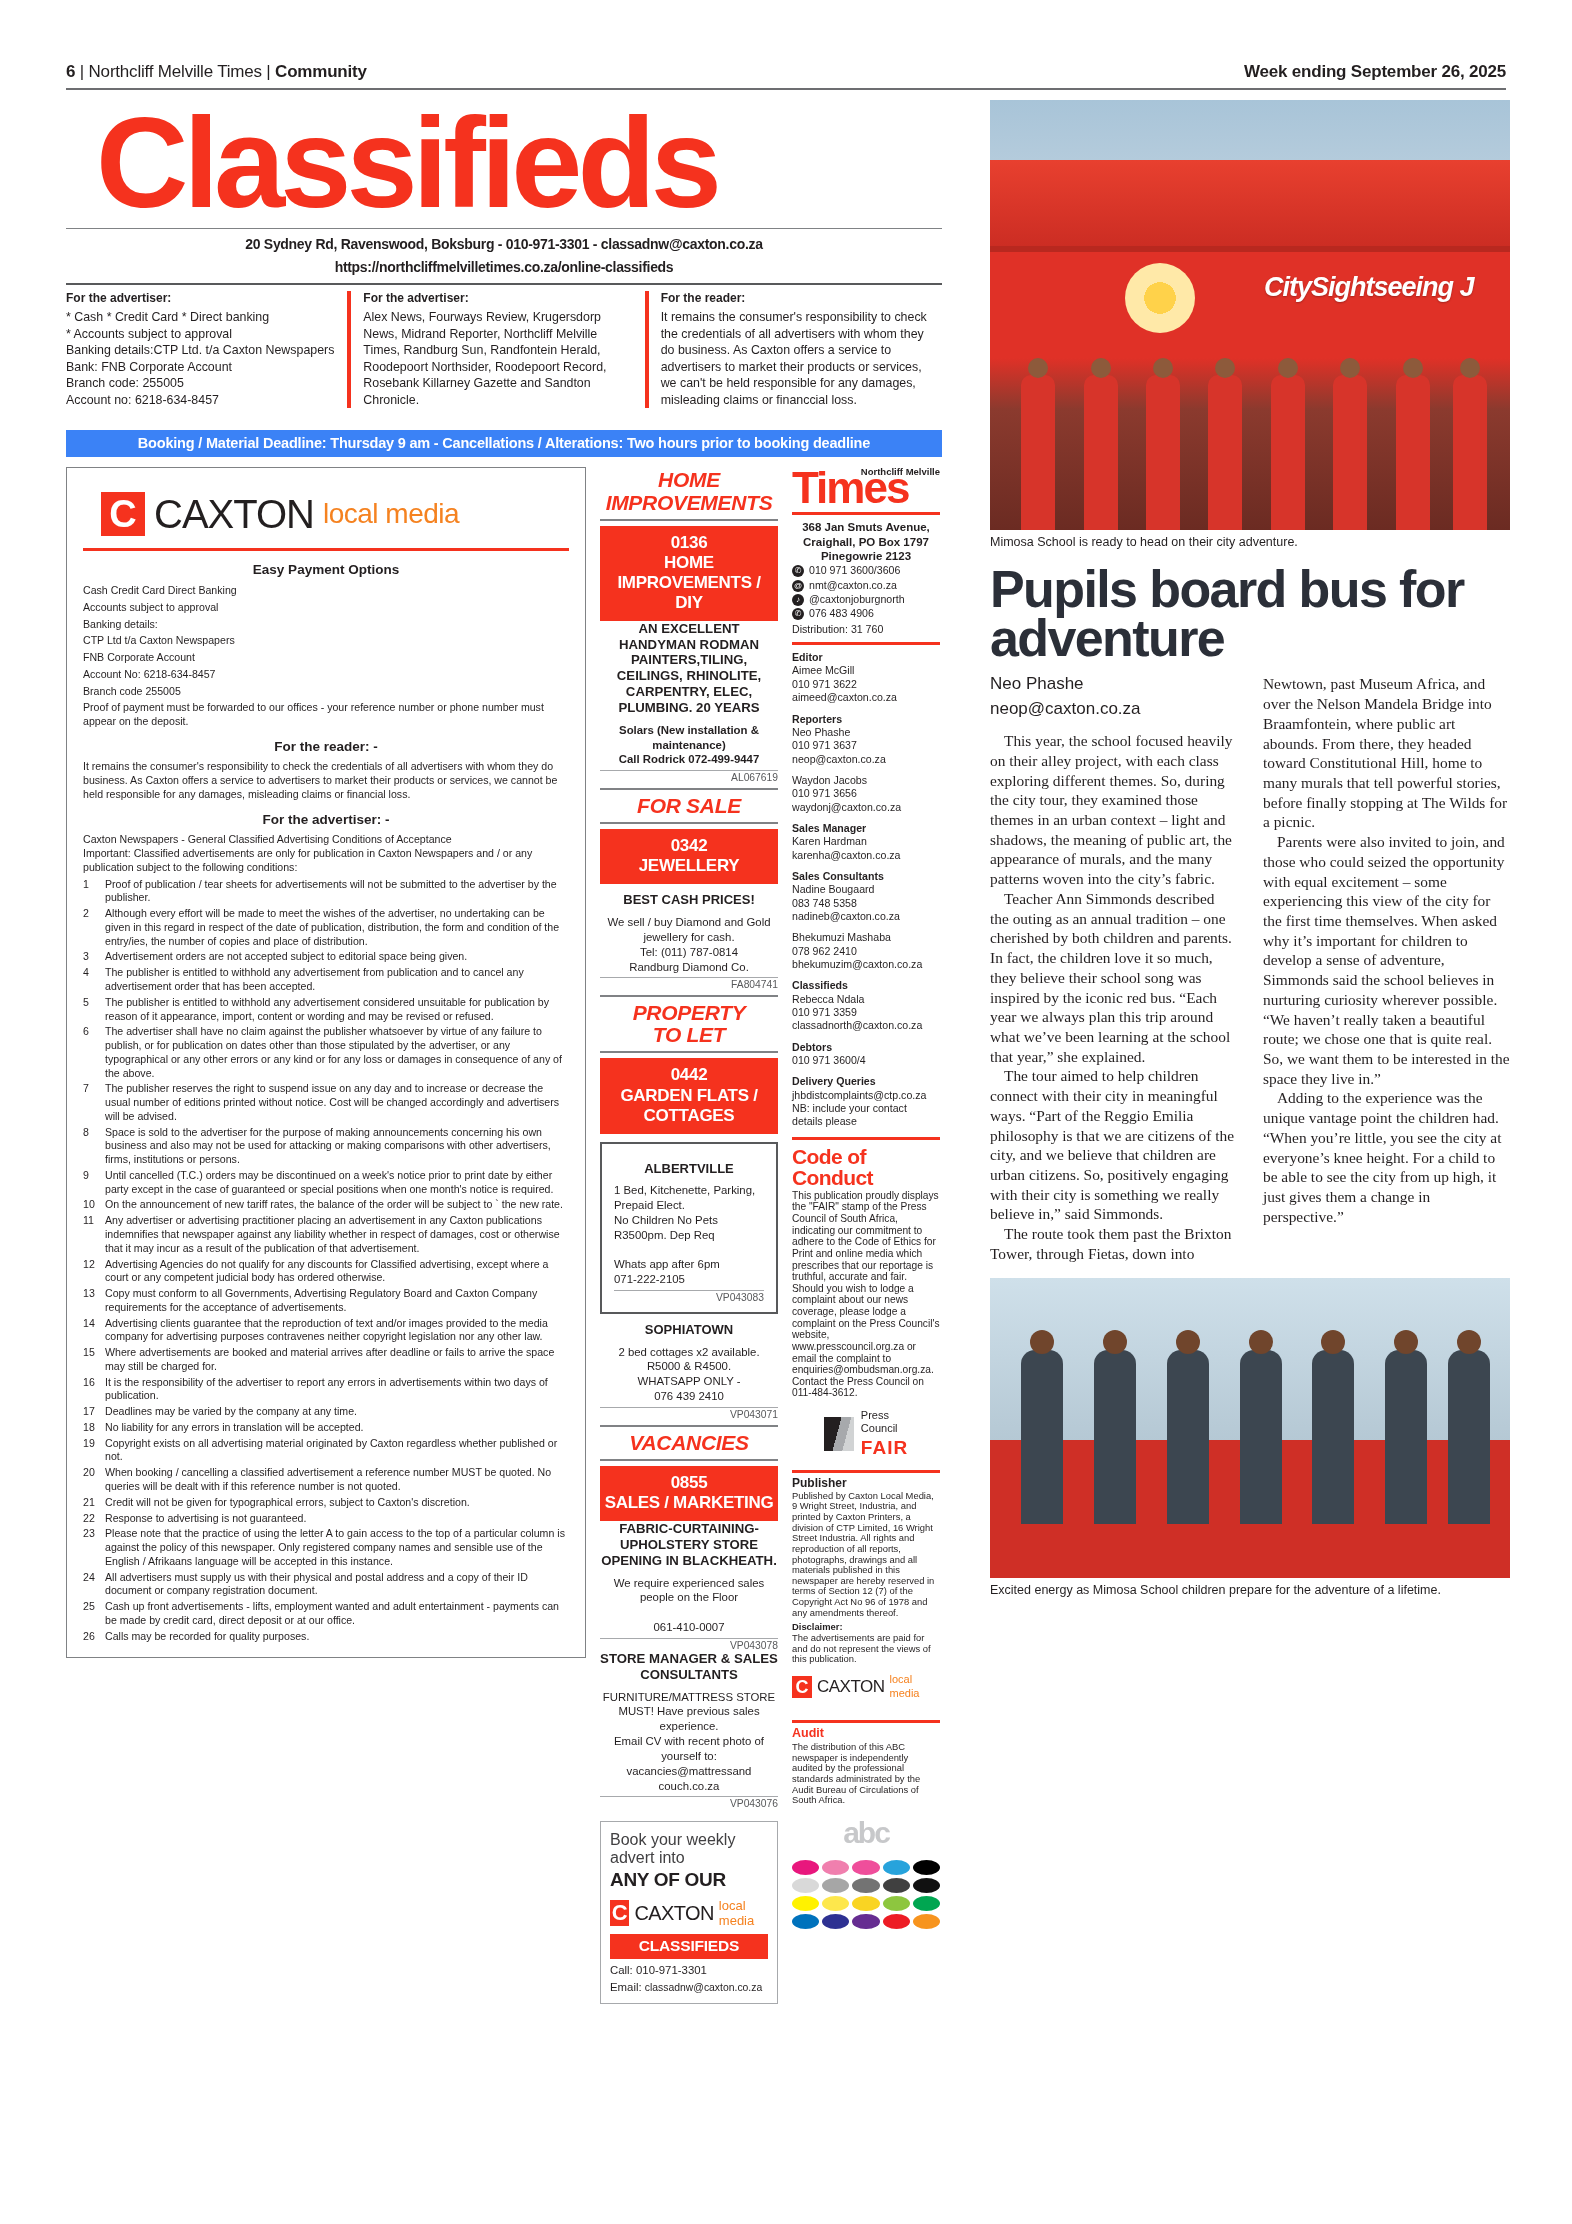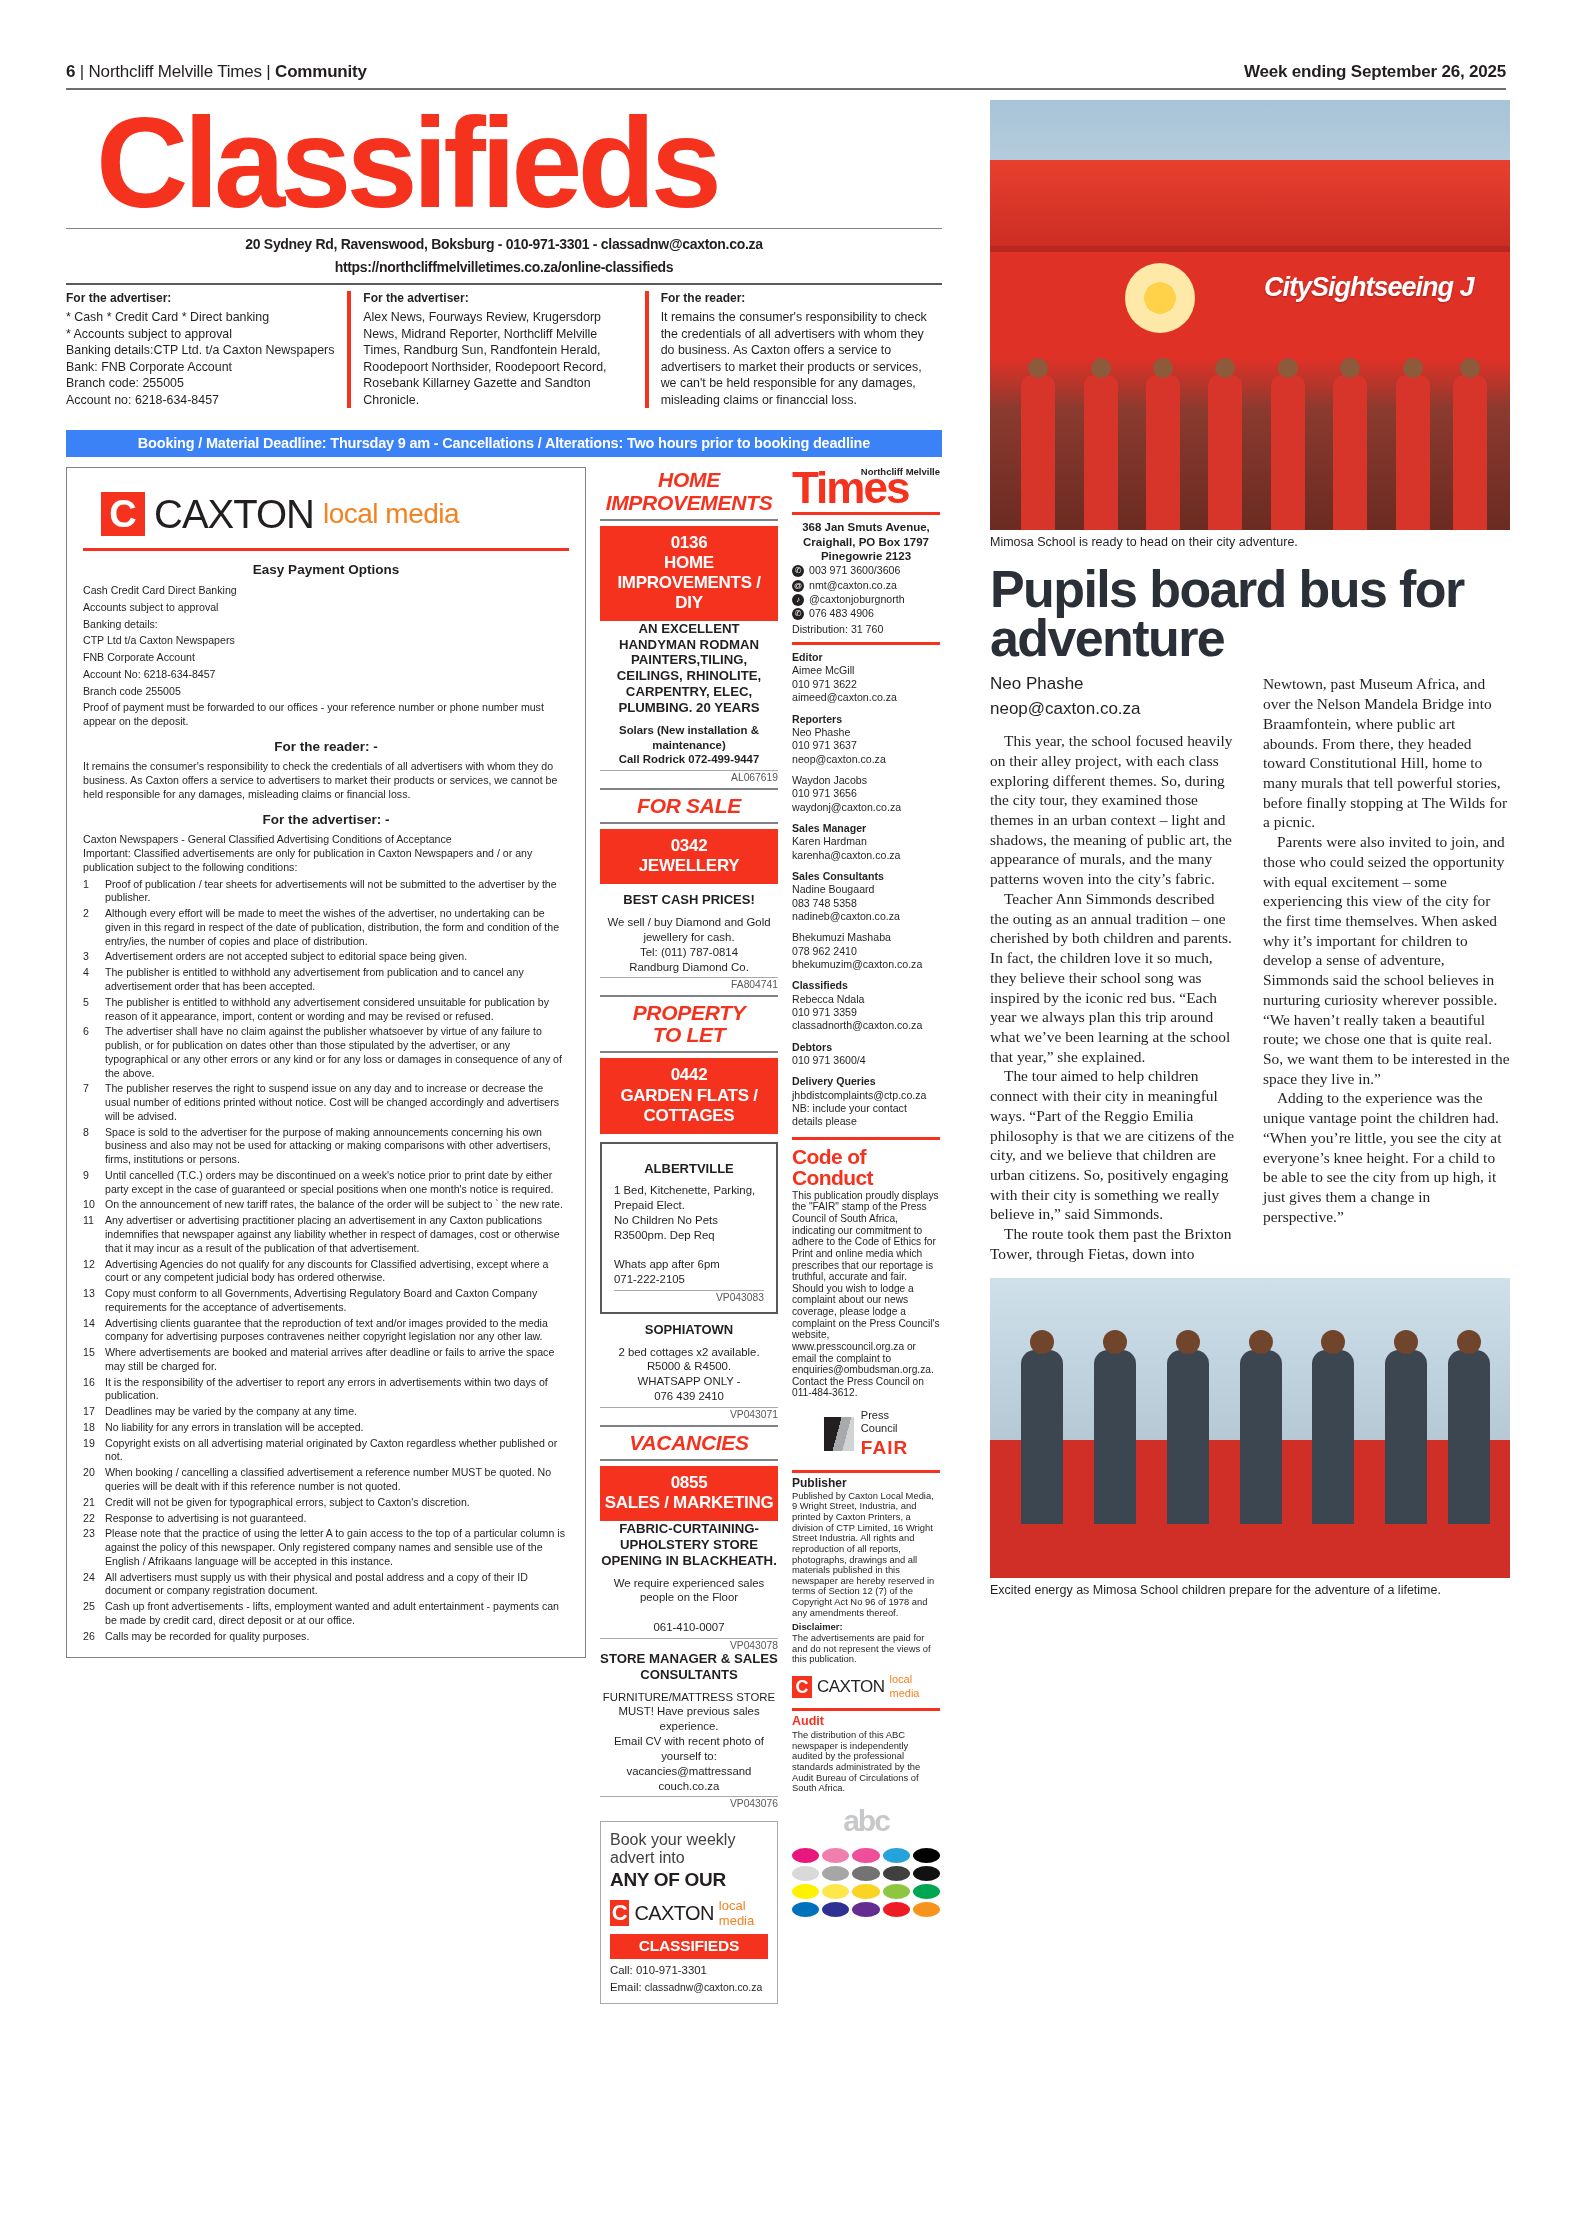--- a/index.html
+++ b/index.html
@@ -135,21 +135,21 @@
   .pc-t1 { font-size:11px; line-height:1.1; }
   .pc-t2 { font-size:19px; font-weight:700; color:#f5321e; letter-spacing:1px; }
   .pub-h { font-weight:700; font-size:12px; border-top:3px solid #f5321e; padding-top:3px; margin-top:10px; }
   .pub-p { font-size:9.4px; line-height:1.13; }
   .cax-foot { display:flex; align-items:center; gap:5px; margin-top:8px; }
   .cax-foot .cmark { width:22px; height:22px; }
   .cax-foot .cmark::before{ font-size:18px; line-height:22px; }
   .cax-foot .w { font-size:17px; letter-spacing:-0.5px; }
   .cax-foot .s { font-size:11px; color:#f58220; }
   .audit-h { font-weight:700; font-size:12.5px; color:#f5321e; border-top:3px solid #f5321e;
-             padding-top:3px; margin-top:8px; }
+             padding-top:3px; margin-top:20px; }
   .abc { margin-top:8px; text-align:center; }
   .abc-mark { display:inline-block; font-size:30px; font-weight:800; color:#c7c8ca; letter-spacing:-2px; }
   .swatch { display:grid; grid-template-columns:repeat(5,1fr); gap:3px; margin-top:8px; }
   .swatch i { display:block; height:15px; border-radius:50%; }
 
   
   .photo { width:520px; position:relative; overflow:hidden; background:#c9d4de; }
   .cap { font-size:12.5px; line-height:1.25; margin:5px 0 0; }
   .headline { font-size:52px; line-height:0.94; font-weight:800; letter-spacing:-1.6px;
               color:#2b2f38; margin:14px 0 12px; }
@@ -376,21 +376,21 @@
           <div class="mast-kicker">Northcliff Melville</div>
           <div class="mast-times">Times</div>
         </div>
         <div class="mast-rule"></div>
         <div class="mast-addr ml" style="white-space: pre-line;">368 Jan Smuts Avenue,
 Craighall, PO Box 1797
 Pinegowrie 2123</div>
 
         <div class="contact-row">
           <span class="gicon">✆</span>
-          <span>003 971 3600/3606</span>
+          <span>010 971 3600/3606</span>
         </div>
         <div class="contact-row">
           <span class="gicon">@</span>
           <span>nmt@caxton.co.za</span>
         </div>
         <div class="contact-row">
           <span class="gicon">♪</span>
           <span>@caxtonjoburgnorth</span>
         </div>
         <div class="contact-row">

